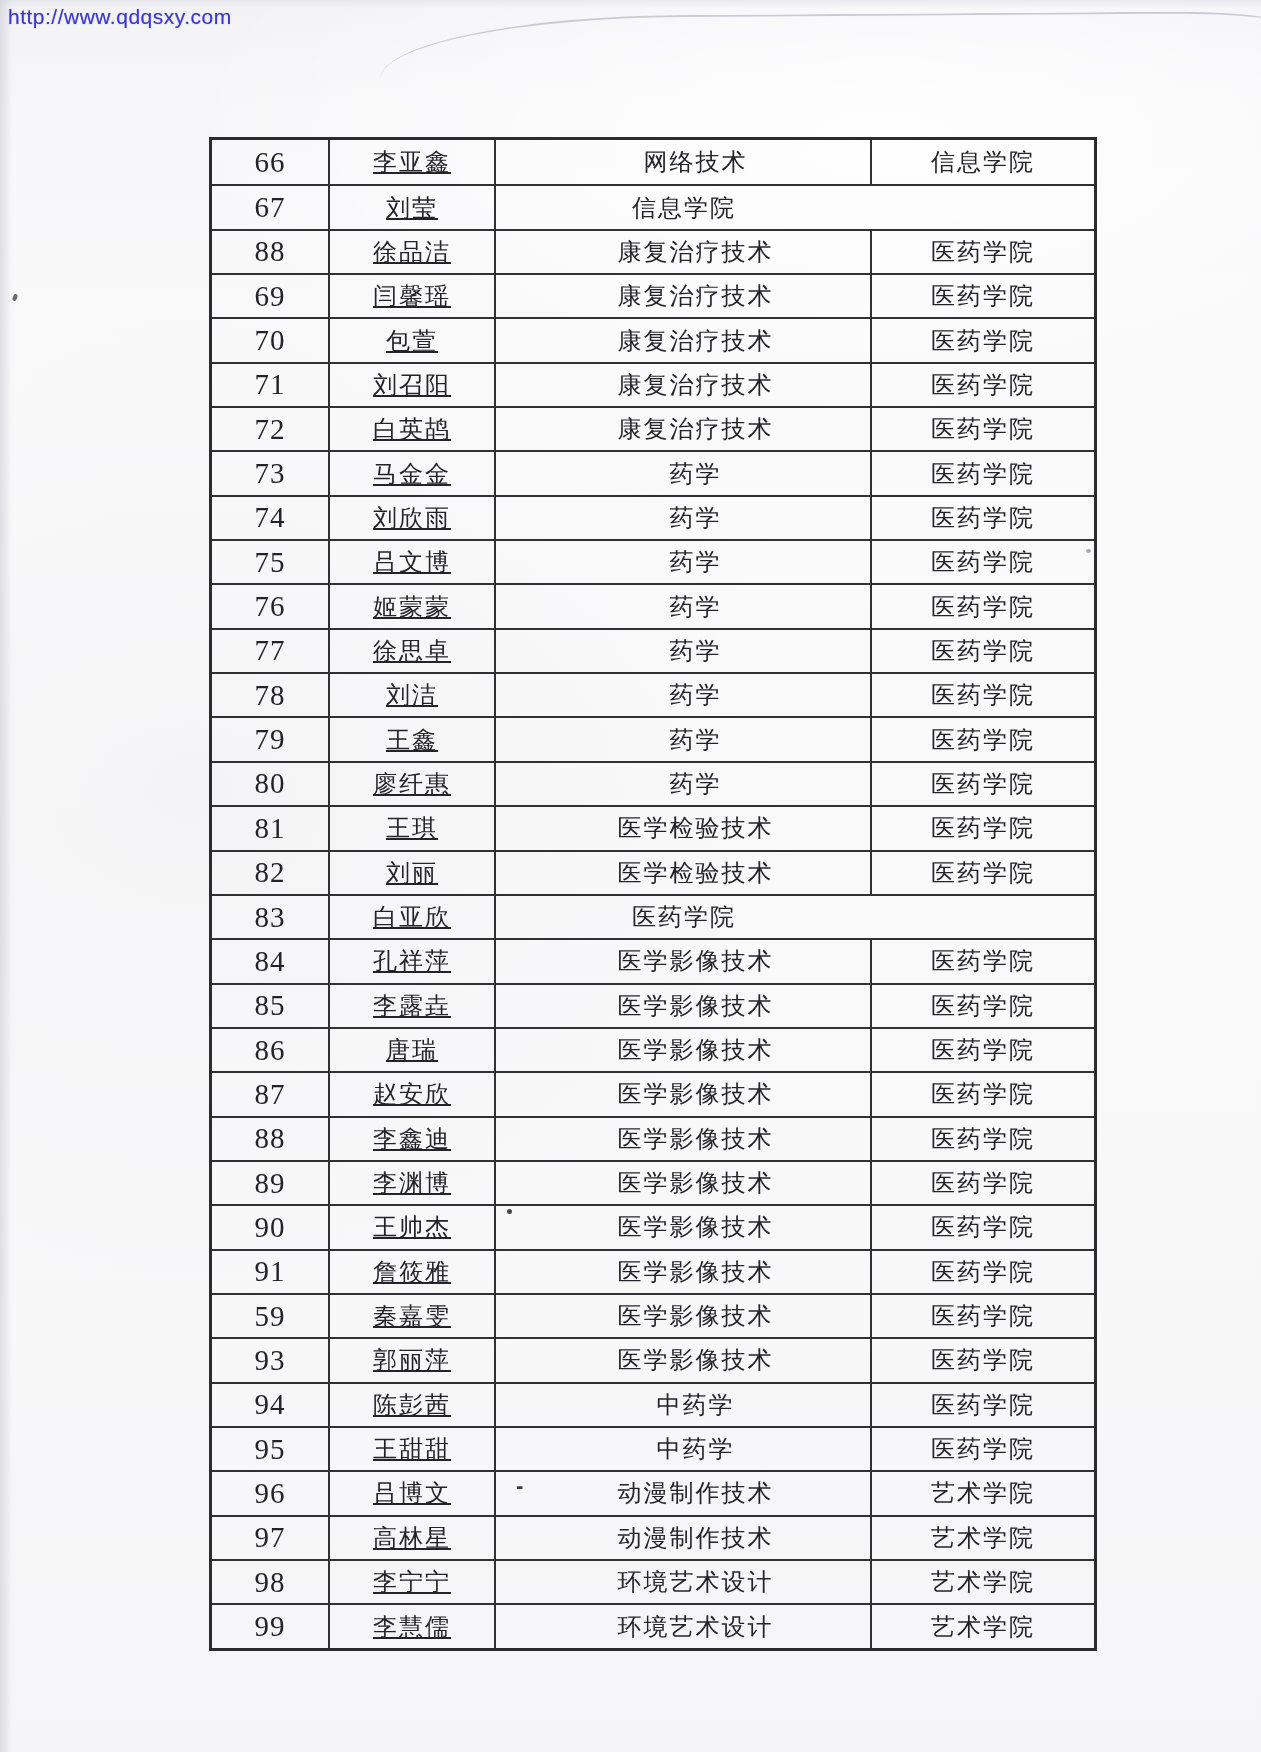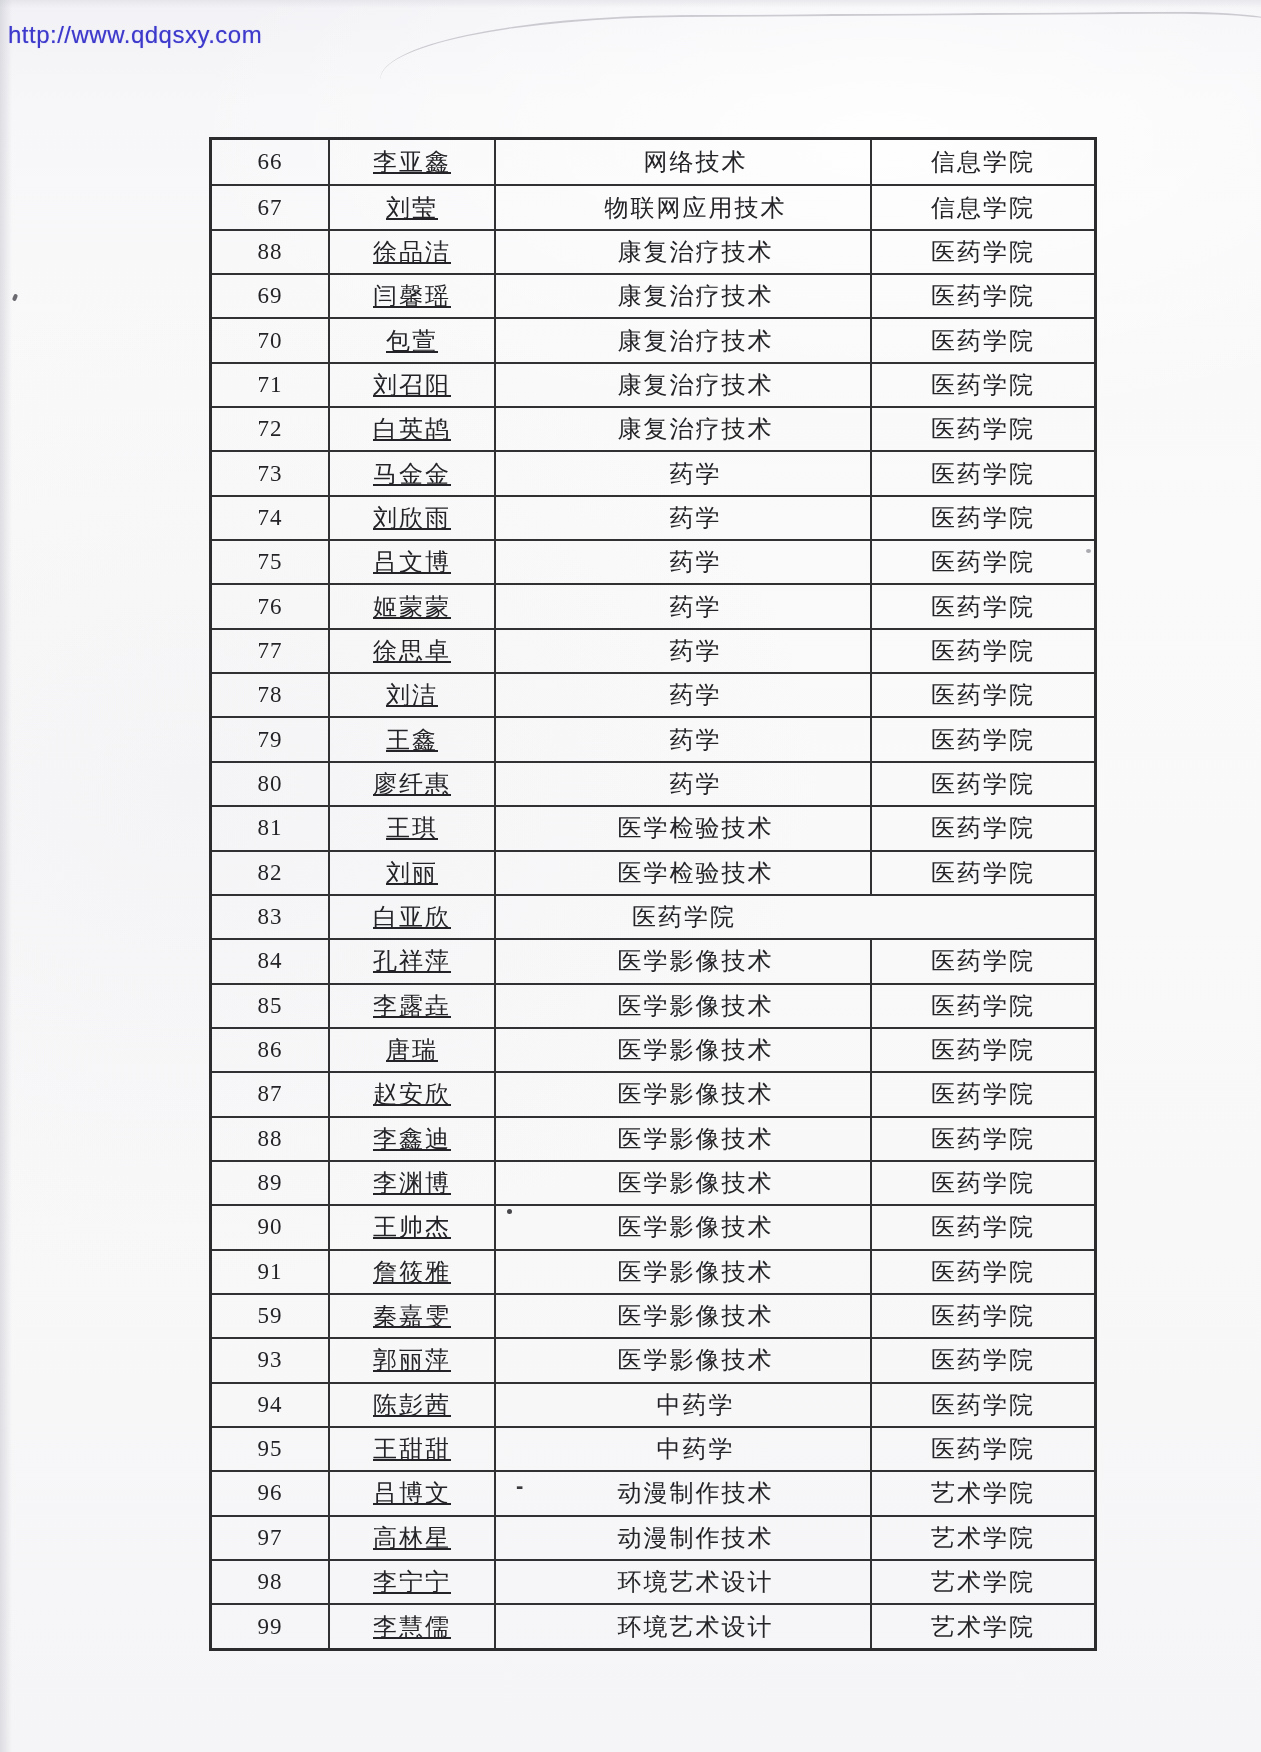--- a/index.html
+++ b/index.html
@@ -20,42 +20,42 @@
     background:linear-gradient(to right,rgba(190,190,200,.45),rgba(190,190,200,0));}
   .edge-top{position:absolute;left:0;top:0;width:100%;height:8px;
     background:linear-gradient(to bottom,rgba(200,200,210,.30),rgba(200,200,210,0));}
   .scan-curve{
     position:absolute;left:380px;top:14px;width:900px;height:60px;
     border-top:2px solid rgba(165,165,175,.55);
     border-radius:100% 40% 0 0 / 300% 60% 0 0;
     transform:rotate(-0.4deg);pointer-events:none;
   }
   .watermark{
-    position:absolute;left:8px;top:21px;
-    font-size:24px;letter-spacing:.5px;
+    position:absolute;left:8px;top:5px;
+    font-size:21px;letter-spacing:.5px;
     color:#3c39cb;text-shadow:0 0 1px rgba(80,70,220,.55);
   }
   
   .stable{
     position:absolute;left:209px;top:137px;width:888px;
     border:3px solid #2c2c2f;box-sizing:border-box;
     background:transparent;
   }
   .trow{
     display:grid;grid-template-columns:118px 166px 376px 1fr;
     height:44.35px;box-sizing:border-box;
   }
   .trow + .trow{border-top:2px solid #313134;}
   .cell{
     display:flex;align-items:center;justify-content:center;
     box-sizing:border-box;
     color:#242428;font-size:24px;letter-spacing:2px;
     white-space:nowrap;overflow:visible;
   }
-  .cell.c-no{font-family:"Liberation Serif",serif;font-size:23px;letter-spacing:1px;border-right:2px solid #313134;}
+  .cell.c-no{font-family:"Liberation Serif",serif;font-size:29px;letter-spacing:1px;border-right:2px solid #313134;}
   .cell.c-name{border-right:2px solid #313134;text-decoration:underline;}
   .cell.c-major{border-right:2px solid #313134;padding-left:25px;}
   
   .speck{position:absolute;background:#5a5a5e;border-radius:50%;}
   .speck.s1{left:13px;top:294px;width:4px;height:7px;transform:rotate(24deg);border-radius:2px;background:#6a6a70;}
   .speck.s2{left:1086px;top:549px;width:5px;height:4px;background:#a9a9b0;}
   .speck.s3{left:507px;top:1209px;width:5px;height:5px;background:#48484c;}
   .dash96{
     position:absolute;left:516px;top:1477px;width:13px;height:18px;
     color:#3a3a3e;font-size:22px;font-weight:bold;line-height:18px;text-align:left;
@@ -76,21 +76,20 @@
     <div class="trow">
       <div class="cell c-no">66</div>
       <div class="cell c-name">李亚鑫</div>
       <div class="cell c-major">网络技术</div>
       <div class="cell c-college">信息学院</div>
     </div>
 
     <div class="trow">
       <div class="cell c-no">67</div>
       <div class="cell c-name">刘莹</div>
-      <div class="cell c-major">物联网应用技术</div>
       <div class="cell c-college">信息学院</div>
     </div>
 
     <div class="trow">
       <div class="cell c-no">88</div>
       <div class="cell c-name">徐品洁</div>
       <div class="cell c-major">康复治疗技术</div>
       <div class="cell c-college">医药学院</div>
     </div>
 

